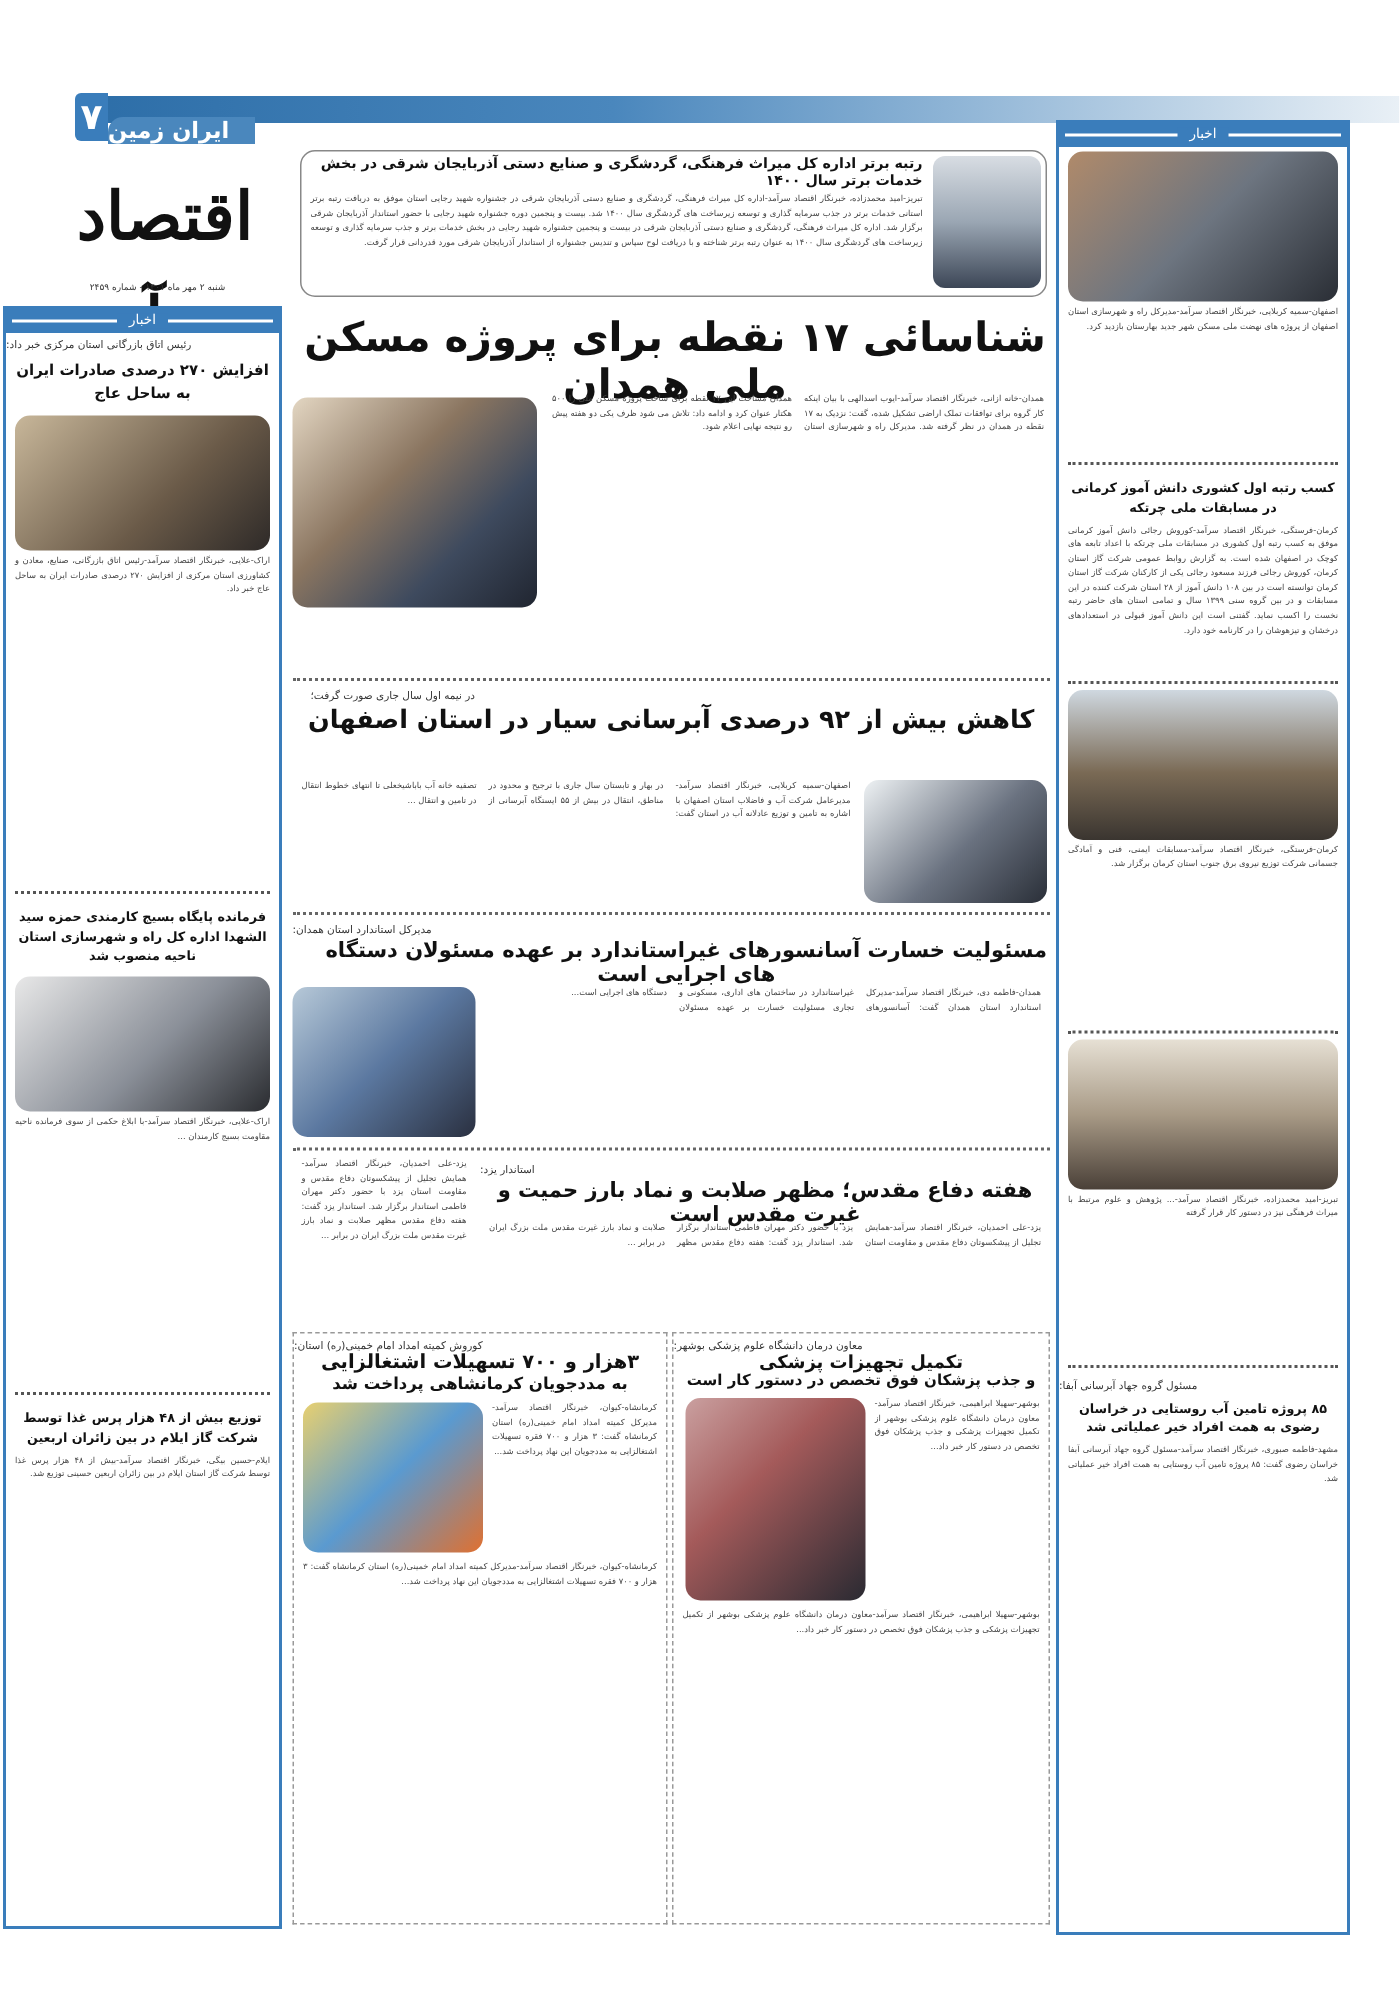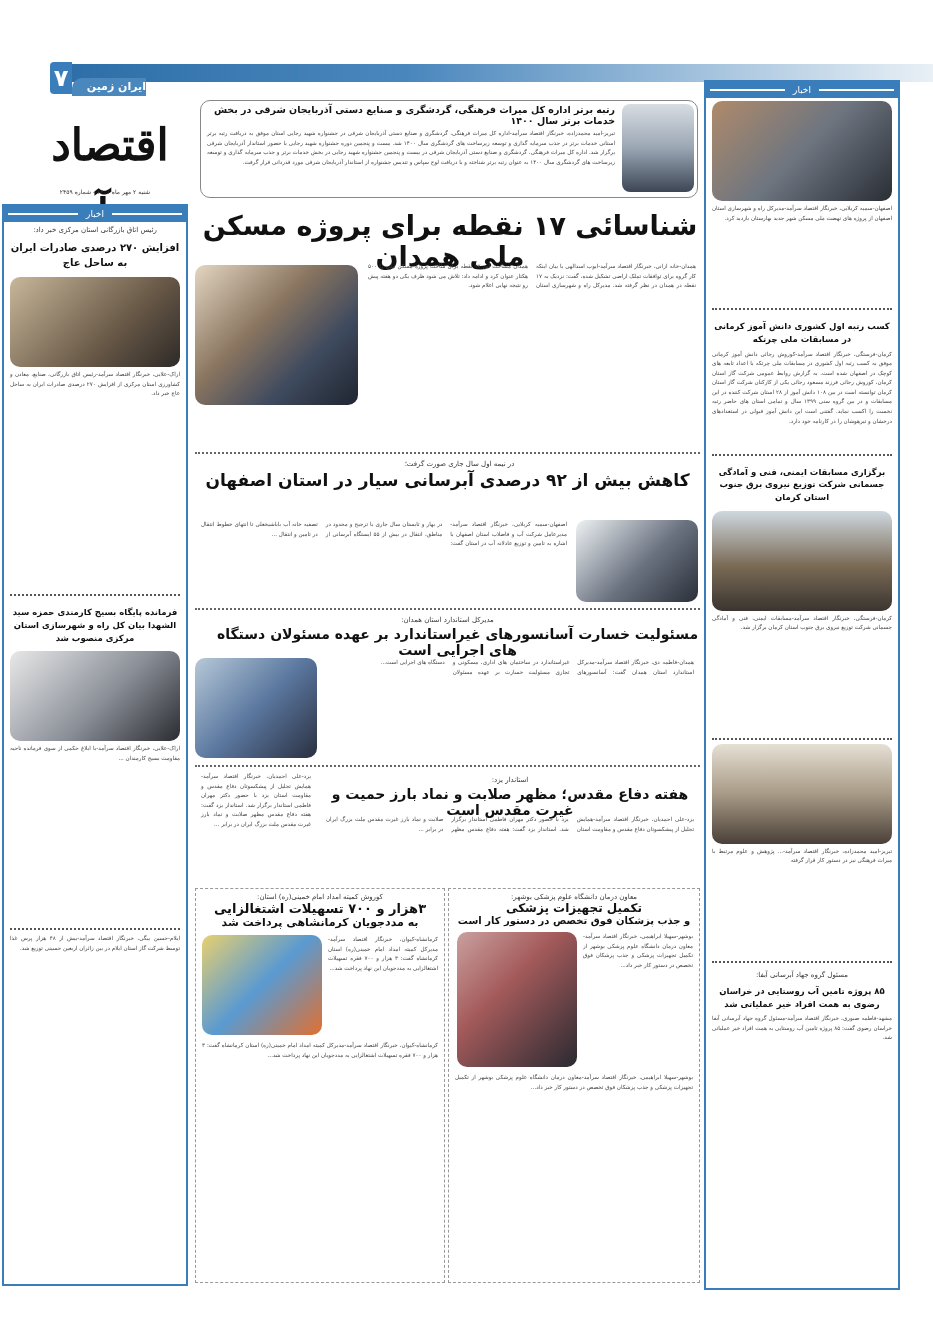--- a/index.html
+++ b/index.html
@@ -1,29 +1,29 @@
 <!DOCTYPE html>
 <html><head>
 <meta charset="utf-8">
 <style>
   * { box-sizing: border-box; margin: 0; padding: 0; }
   body { width: 933px; height: 1333px; background: #ffffff; font-family: "DejaVu Sans", sans-serif; color: #222; position: relative; overflow: hidden; direction: rtl; }
   .abs { position: absolute; }
   .topbar { left: 60px; top: 64px; width: 873px; height: 18px; background: linear-gradient(to left, #e9f0f6, #4a87bd 60%, #2d6ea8); }
   .page-num { left: 50px; top: 62px; width: 22px; height: 32px; background: #3a7dbb; color: #fff; font-weight: bold; font-size: 24px; text-align: center; line-height: 32px; border-radius: 4px 0 0 4px; }
-  .section-tab { left: 72px; top: 78px; width: 74px; height: 18px; background: #4a87bd; color: #fff; font-size: 11px; font-weight: bold; text-align: right; line-height: 18px; border-radius: 10px 0 0 0; }
+  .section-tab { left: 72px; top: 78px; width: 98px; height: 18px; background: #4a87bd; color: #fff; font-size: 15px; font-weight: bold; text-align: left; line-height: 18px; border-radius: 10px 0 0 0; }
   .logo { left: 30px; top: 110px; width: 160px; height: 70px; font-family: "DejaVu Serif", serif; font-size: 44px; font-weight: bold; color: #111; text-align: center; line-height: 70px; letter-spacing: -2px; }
   .dateline { left: 20px; top: 188px; width: 170px; font-size: 6px; color: #333; text-align: center; }
   .col-box { border: 2px solid #3a7dbb; background: #fff; }
   .col-head { height: 16px; background: #3a7dbb; color: #fff; font-size: 9px; text-align: center; line-height: 16px; position: relative; }
   .col-head::before, .col-head::after { content: ""; position: absolute; top: 7px; width: 40%; height: 2px; background: #fff; }
   .col-head::before { right: 4px; } .col-head::after { left: 4px; }
   .col-head span { background: #3a7dbb; position: relative; z-index: 2; padding: 0 8px; }
   .side-title { font-size: 8.5px; font-weight: bold; text-align: center; line-height: 1.5; padding: 6px 6px 4px; color: #111; }
-  .kicker { font-size: 7px; text-align: center; color: #333; padding-top: 4px; }
+  .kicker { font-size: 7px; text-align: left; color: #333; padding-top: 4px; }
   .photo { border-radius: 10px; overflow: hidden; margin: 3px 6px; }
   .txt { font-size: 5.6px; line-height: 9.6px; color: #444; text-align: justify; padding: 0 6px; }
   .dots { border-top: 2px dotted #555; margin: 4px 6px; }
   .featured { left: 200px; top: 100px; width: 498px; height: 98px; border: 1px solid #888; border-radius: 10px; background: #fff; }
   .feat-title { font-size: 9.5px; font-weight: bold; color: #111; padding: 3px 6px; }
   .feat-photo { left: 622px; top: 104px; width: 72px; height: 88px; border-radius: 8px; background: linear-gradient(#d8dde3, #9aa6b3 50%, #3c4656); }
   .main-title { left: 200px; top: 210px; width: 500px; font-size: 27px; font-weight: bold; text-align: center; color: #111; }
   .headline { font-weight: bold; text-align: center; color: #111; }
   .hr-dots { border-top: 2px dotted #666; }
   .box-dotted { border: 1px dashed #999; }
@@ -43,36 +43,36 @@
 </div>
 <div class="abs feat-photo"></div>
 
 <div class="abs col-box" style="left:2px; top:204px; width:186px; height:1082px;">
   <div class="col-head"><span>اخبار</span></div>
   <div class="kicker">رئیس اتاق بازرگانی استان مرکزی خبر داد:</div>
   <div class="side-title" style="font-size:10px;">افزایش ۲۷۰ درصدی صادرات ایران به ساحل عاج</div>
   <div class="photo" style="height:90px; background:linear-gradient(135deg,#c8b79a,#6a5a48 60%,#2e2a28);"></div>
   <div class="txt" style="height:220px; overflow:hidden;">اراک-علایی، خبرنگار اقتصاد سرآمد-رئیس اتاق بازرگانی، صنایع، معادن و کشاورزی استان مرکزی از افزایش ۲۷۰ درصدی صادرات ایران به ساحل عاج خبر داد.</div>
   <div class="dots"></div>
-  <div class="side-title">فرمانده پایگاه بسیج کارمندی حمزه سید الشهدا بیان کل راه و شهرسازی استان مرکزی منصوب شد</div>
+  <div class="side-title">فرمانده پایگاه بسیج کارمندی حمزه سید الشهدا اداره کل راه و شهرسازی استان ناحیه منصوب شد</div>
   <div class="photo" style="height:90px; background:linear-gradient(135deg,#e8e8e8,#8a8f98 55%,#2a2c30);"></div>
   <div class="txt" style="height:180px; overflow:hidden;">اراک-علایی، خبرنگار اقتصاد سرآمد-با ابلاغ حکمی از سوی فرمانده ناحیه مقاومت بسیج کارمندان ...</div>
   <div class="dots"></div>
+  <div class="side-title">توزیع بیش از ۴۸ هزار پرس غذا توسط شرکت گاز ایلام در بین زائران اربعین</div>
   <div class="txt" style="height:340px; overflow:hidden;">ایلام-حسین بیگی، خبرنگار اقتصاد سرآمد-بیش از ۴۸ هزار پرس غذا توسط شرکت گاز استان ایلام در بین زائران اربعین حسینی توزیع شد.</div>
 </div>
 
 <div class="abs col-box" style="left:704px; top:80px; width:196px; height:1210px;">
   <div class="col-head"><span>اخبار</span></div>
   <div class="photo" style="height:100px; background:linear-gradient(135deg,#b08a6a,#6d7580 50%,#2a2e35);"></div>
   <div class="txt" style="height:100px; overflow:hidden;">اصفهان-سمیه کربلایی، خبرنگار اقتصاد سرآمد-مدیرکل راه و شهرسازی استان اصفهان از پروژه های نهضت ملی مسکن شهر جدید بهارستان بازدید کرد.</div>
   <div class="dots"></div>
   <div class="side-title">کسب رتبه اول کشوری دانش آموز کرمانی در مسابقات ملی چرتکه</div>
   <div class="txt" style="height:100px; overflow:hidden;">کرمان-فرستگی، خبرنگار اقتصاد سرآمد-کوروش رجائی دانش آموز کرمانی موفق به کسب رتبه اول کشوری در مسابقات ملی چرتکه با اعداد تابعه های کوچک در اصفهان شده است. به گزارش روابط عمومی شرکت گاز استان کرمان، کوروش رجائی فرزند مسعود رجائی یکی از کارکنان شرکت گاز استان کرمان توانسته است در بین ۱۰۸ دانش آموز از ۲۸ استان شرکت کننده در این مسابقات و در بین گروه سنی ۱۳۹۹ سال و تمامی استان های حاضر رتبه نخست را اکسب نماید. گفتنی است این دانش آموز قبولی در استعدادهای درخشان و تیزهوشان را در کارنامه خود دارد.</div>
   <div class="dots"></div>
-  <div class="side-title">برگزاری مسابقات ایمنی، فنی و آمادگی جسمانی شرکت توزیع نیروی برق جنوب استان کرمان</div>
   <div class="photo" style="height:100px; background:linear-gradient(#cfd8e0,#7a6a55 55%,#3a3530);"></div>
   <div class="txt" style="height:120px; overflow:hidden;">کرمان-فرستگی، خبرنگار اقتصاد سرآمد-مسابقات ایمنی، فنی و آمادگی جسمانی شرکت توزیع نیروی برق جنوب استان کرمان برگزار شد.</div>
   <div class="dots"></div>
   <div class="photo" style="height:100px; background:linear-gradient(#e6e0d4,#a89a86 50%,#4a4038);"></div>
   <div class="txt" style="height:110px; overflow:hidden;">تبریز-امید محمدزاده، خبرنگار اقتصاد سرآمد-... پژوهش و علوم مرتبط با میراث فرهنگی نیز در دستور کار قرار گرفته</div>
   <div class="dots"></div>
   <div class="kicker">مسئول گروه جهاد آبرسانی آبفا:</div>
   <div class="side-title">۸۵ پروژه تامین آب روستایی در خراسان رضوی به همت افراد خیر عملیاتی شد</div>
   <div class="txt" style="height:200px; overflow:hidden;">مشهد-فاطمه صبوری، خبرنگار اقتصاد سرآمد-مسئول گروه جهاد آبرسانی آبفا خراسان رضوی گفت: ۸۵ پروژه تامین آب روستایی به همت افراد خیر عملیاتی شد.</div>
 </div>

